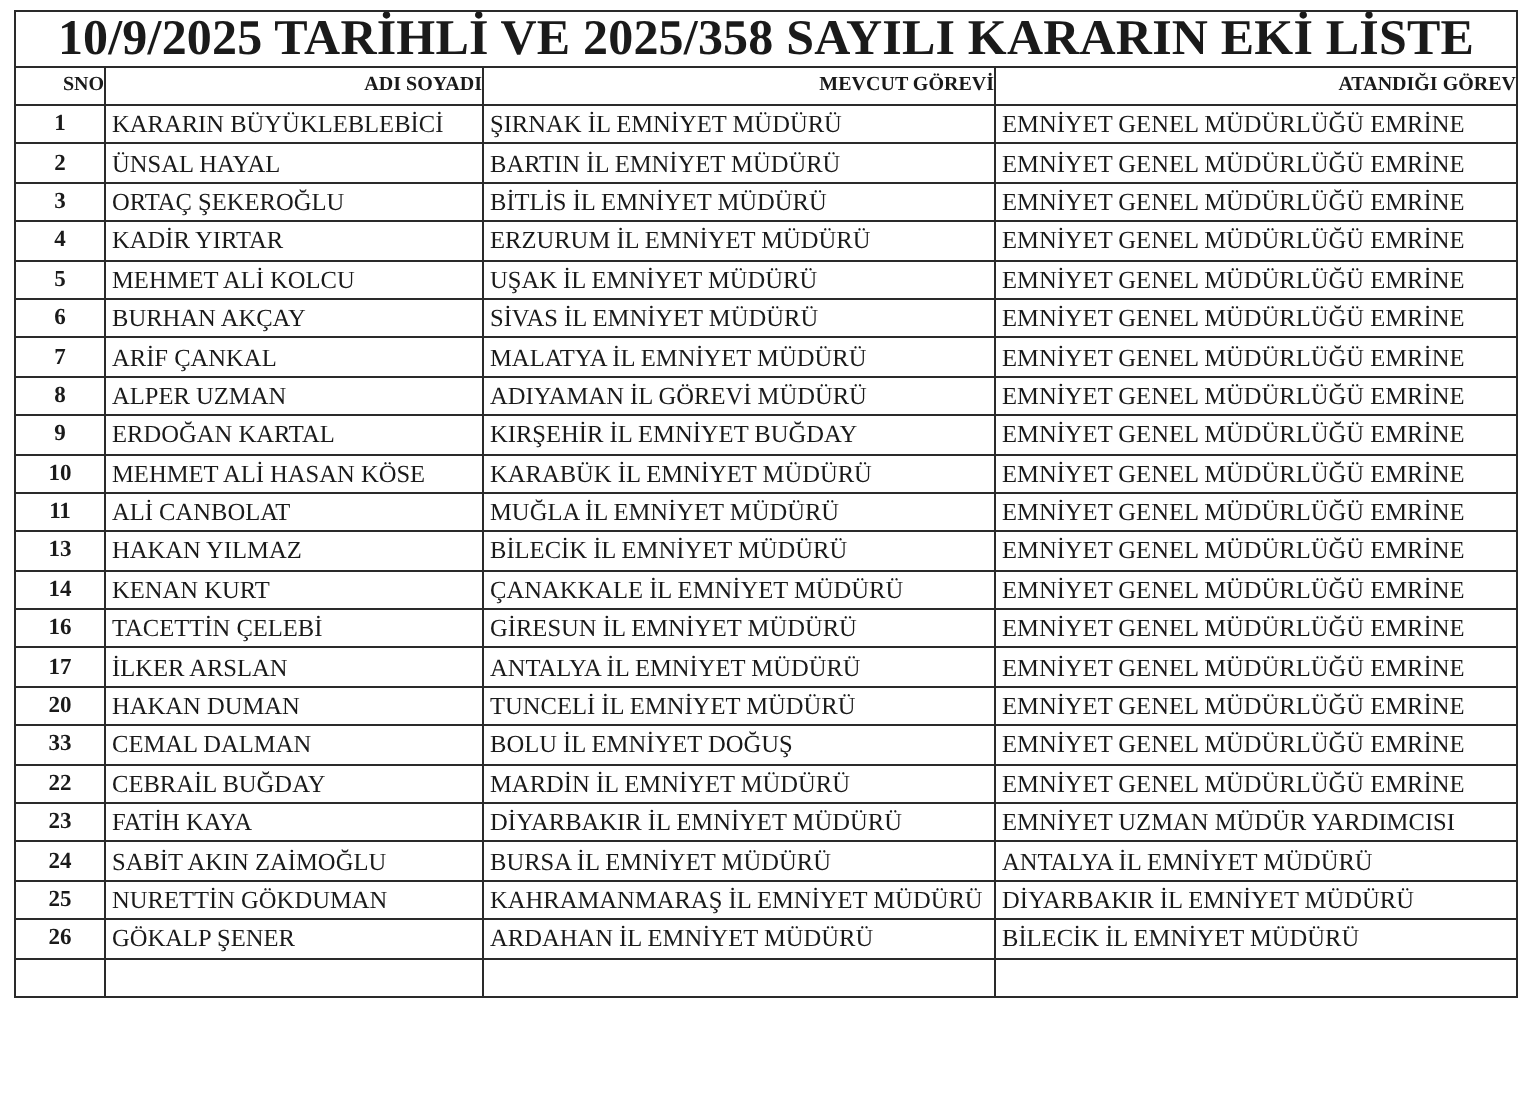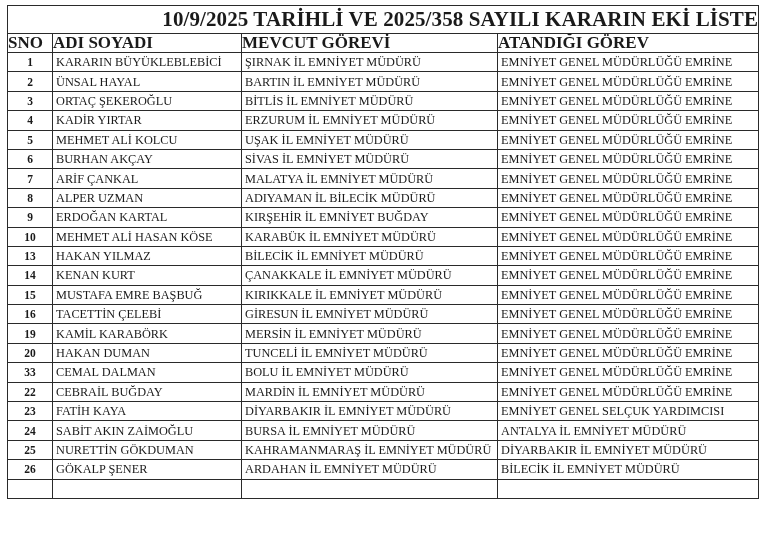--- a/index.html
+++ b/index.html
@@ -1,21 +1,21 @@
 <!DOCTYPE html>
 <html><head>
 <meta charset="utf-8">
 <style>
   html, body { margin: 0; padding: 0; background: #ffffff; }
   body { width: 770px; height: 558px; overflow: hidden; position: relative; font-family: "Liberation Serif", "DejaVu Serif", serif; color: #1a1a1a; }
   .sheet { position: absolute; left: 7px; top: 5px; width: 751px; }
   table { border-collapse: collapse; width: 751px; table-layout: fixed; }
   td, th { border: 1px solid #2a2a2a; padding: 0; height: 18.4px; line-height: 18px; white-space: nowrap; overflow: hidden; }
-  .title-cell { height: 27px; text-align: right; font-weight: bold; font-size: 21px; letter-spacing: 0.1px; line-height: 27px; }
-  th { font-weight: bold; font-size: 17px; text-align: left; height: 18px; }
+  .title-cell { height: 27px; text-align: center; font-weight: bold; font-size: 25px; letter-spacing: 0.1px; line-height: 27px; }
+  th { font-weight: bold; font-size: 10px; text-align: right; height: 18px; }
   td { font-size: 12.3px; }
   td.sno { text-align: center; font-weight: bold; font-size: 11.5px; }
   td.txt { padding-left: 3px; }
   col.c1 { width: 45px; } col.c2 { width: 189px; } col.c3 { width: 256px; } col.c4 { width: 261px; }
 </style>
 </head>
 <body>
 
 <div class="sheet">
   <table>
@@ -75,88 +75,88 @@
         </tr>
         <tr>
           <td class="sno">7</td>
           <td class="txt">ARİF ÇANKAL</td>
           <td class="txt">MALATYA İL EMNİYET MÜDÜRÜ</td>
           <td class="txt">EMNİYET GENEL MÜDÜRLÜĞÜ EMRİNE</td>
         </tr>
         <tr>
           <td class="sno">8</td>
           <td class="txt">ALPER UZMAN</td>
-          <td class="txt">ADIYAMAN İL BİLECİK MÜDÜRÜ</td>
+          <td class="txt">ADIYAMAN İL GÖREVİ MÜDÜRÜ</td>
           <td class="txt">EMNİYET GENEL MÜDÜRLÜĞÜ EMRİNE</td>
         </tr>
         <tr>
           <td class="sno">9</td>
           <td class="txt">ERDOĞAN KARTAL</td>
           <td class="txt">KIRŞEHİR İL EMNİYET BUĞDAY</td>
           <td class="txt">EMNİYET GENEL MÜDÜRLÜĞÜ EMRİNE</td>
         </tr>
         <tr>
           <td class="sno">10</td>
           <td class="txt">MEHMET ALİ HASAN KÖSE</td>
           <td class="txt">KARABÜK İL EMNİYET MÜDÜRÜ</td>
           <td class="txt">EMNİYET GENEL MÜDÜRLÜĞÜ EMRİNE</td>
         </tr>
         <tr>
+          <td class="sno">11</td>
+          <td class="txt">ALİ CANBOLAT</td>
+          <td class="txt">MUĞLA İL EMNİYET MÜDÜRÜ</td>
+          <td class="txt">EMNİYET GENEL MÜDÜRLÜĞÜ EMRİNE</td>
+        </tr>
+        <tr>
           <td class="sno">13</td>
           <td class="txt">HAKAN YILMAZ</td>
           <td class="txt">BİLECİK İL EMNİYET MÜDÜRÜ</td>
           <td class="txt">EMNİYET GENEL MÜDÜRLÜĞÜ EMRİNE</td>
         </tr>
         <tr>
           <td class="sno">14</td>
           <td class="txt">KENAN KURT</td>
           <td class="txt">ÇANAKKALE İL EMNİYET MÜDÜRÜ</td>
           <td class="txt">EMNİYET GENEL MÜDÜRLÜĞÜ EMRİNE</td>
         </tr>
         <tr>
-          <td class="sno">15</td>
-          <td class="txt">MUSTAFA EMRE BAŞBUĞ</td>
-          <td class="txt">KIRIKKALE İL EMNİYET MÜDÜRÜ</td>
-          <td class="txt">EMNİYET GENEL MÜDÜRLÜĞÜ EMRİNE</td>
-        </tr>
-        <tr>
           <td class="sno">16</td>
           <td class="txt">TACETTİN ÇELEBİ</td>
           <td class="txt">GİRESUN İL EMNİYET MÜDÜRÜ</td>
           <td class="txt">EMNİYET GENEL MÜDÜRLÜĞÜ EMRİNE</td>
         </tr>
         <tr>
-          <td class="sno">19</td>
-          <td class="txt">KAMİL KARABÖRK</td>
-          <td class="txt">MERSİN İL EMNİYET MÜDÜRÜ</td>
+          <td class="sno">17</td>
+          <td class="txt">İLKER ARSLAN</td>
+          <td class="txt">ANTALYA İL EMNİYET MÜDÜRÜ</td>
           <td class="txt">EMNİYET GENEL MÜDÜRLÜĞÜ EMRİNE</td>
         </tr>
         <tr>
           <td class="sno">20</td>
           <td class="txt">HAKAN DUMAN</td>
           <td class="txt">TUNCELİ İL EMNİYET MÜDÜRÜ</td>
           <td class="txt">EMNİYET GENEL MÜDÜRLÜĞÜ EMRİNE</td>
         </tr>
         <tr>
           <td class="sno">33</td>
           <td class="txt">CEMAL DALMAN</td>
-          <td class="txt">BOLU İL EMNİYET MÜDÜRÜ</td>
+          <td class="txt">BOLU İL EMNİYET DOĞUŞ</td>
           <td class="txt">EMNİYET GENEL MÜDÜRLÜĞÜ EMRİNE</td>
         </tr>
         <tr>
           <td class="sno">22</td>
           <td class="txt">CEBRAİL BUĞDAY</td>
           <td class="txt">MARDİN İL EMNİYET MÜDÜRÜ</td>
           <td class="txt">EMNİYET GENEL MÜDÜRLÜĞÜ EMRİNE</td>
         </tr>
         <tr>
           <td class="sno">23</td>
           <td class="txt">FATİH KAYA</td>
           <td class="txt">DİYARBAKIR İL EMNİYET MÜDÜRÜ</td>
-          <td class="txt">EMNİYET GENEL SELÇUK YARDIMCISI</td>
+          <td class="txt">EMNİYET UZMAN MÜDÜR YARDIMCISI</td>
         </tr>
         <tr>
           <td class="sno">24</td>
           <td class="txt">SABİT AKIN ZAİMOĞLU</td>
           <td class="txt">BURSA İL EMNİYET MÜDÜRÜ</td>
           <td class="txt">ANTALYA İL EMNİYET MÜDÜRÜ</td>
         </tr>
         <tr>
           <td class="sno">25</td>
           <td class="txt">NURETTİN GÖKDUMAN</td>

